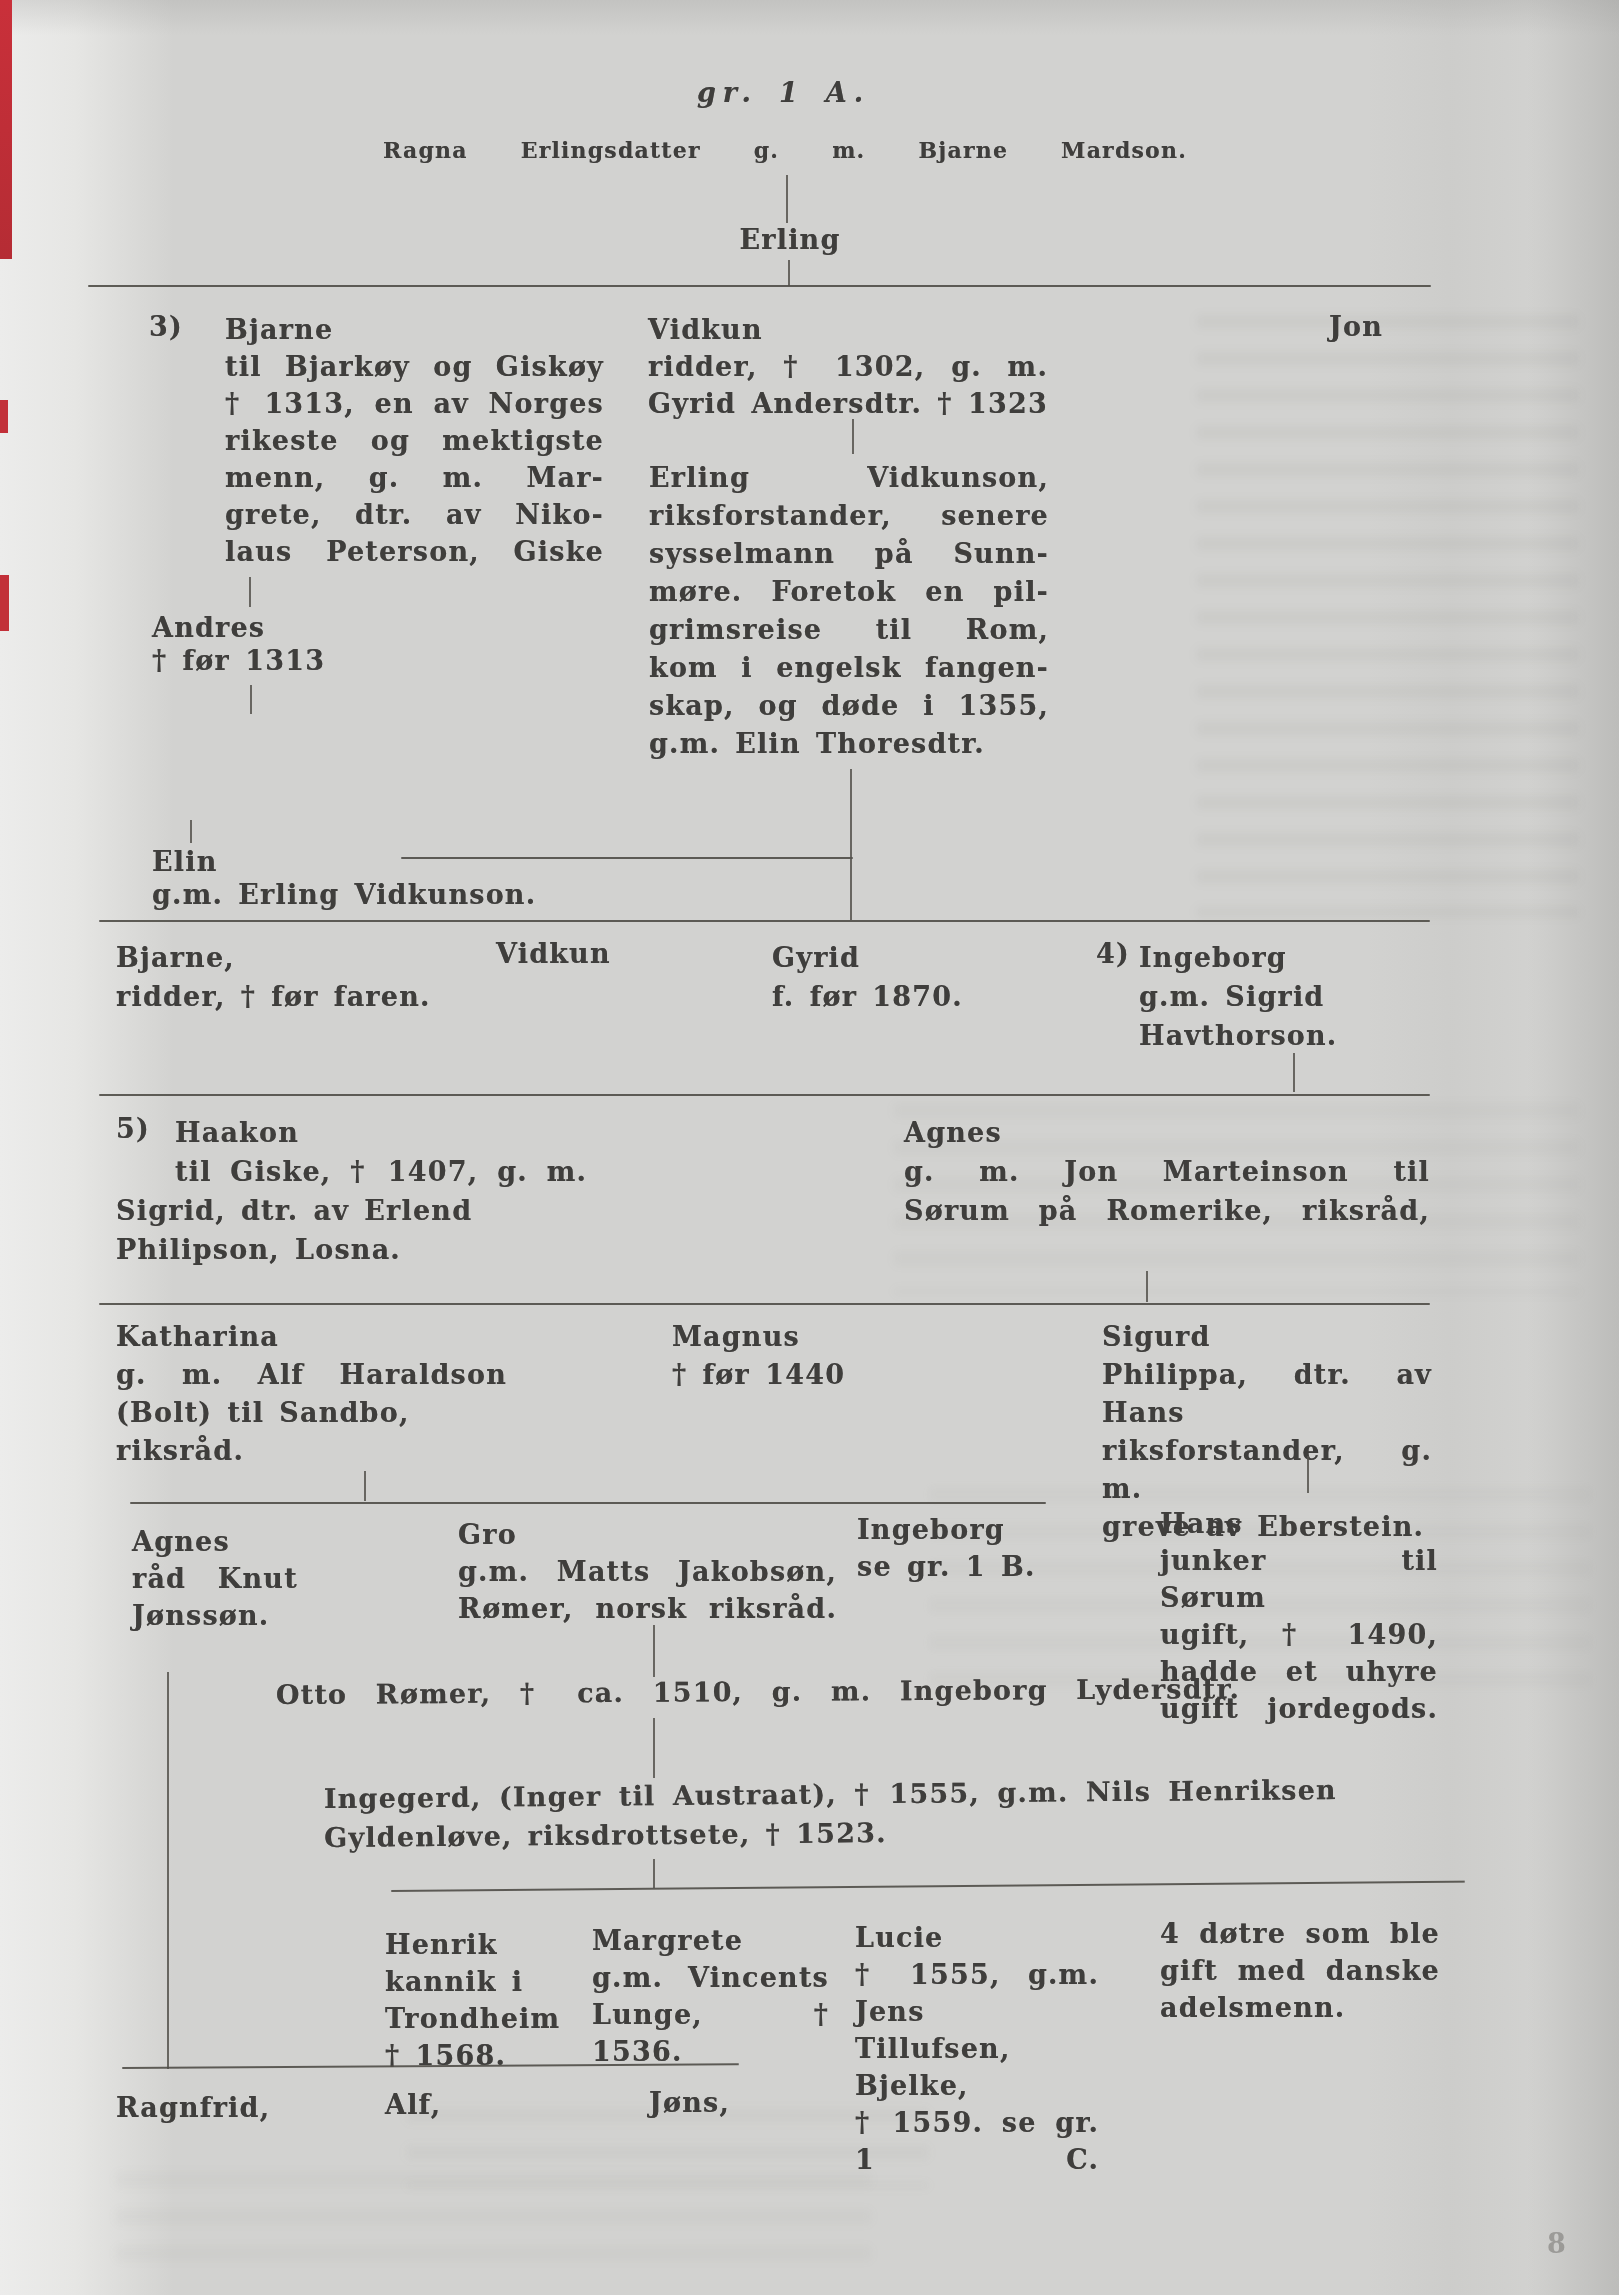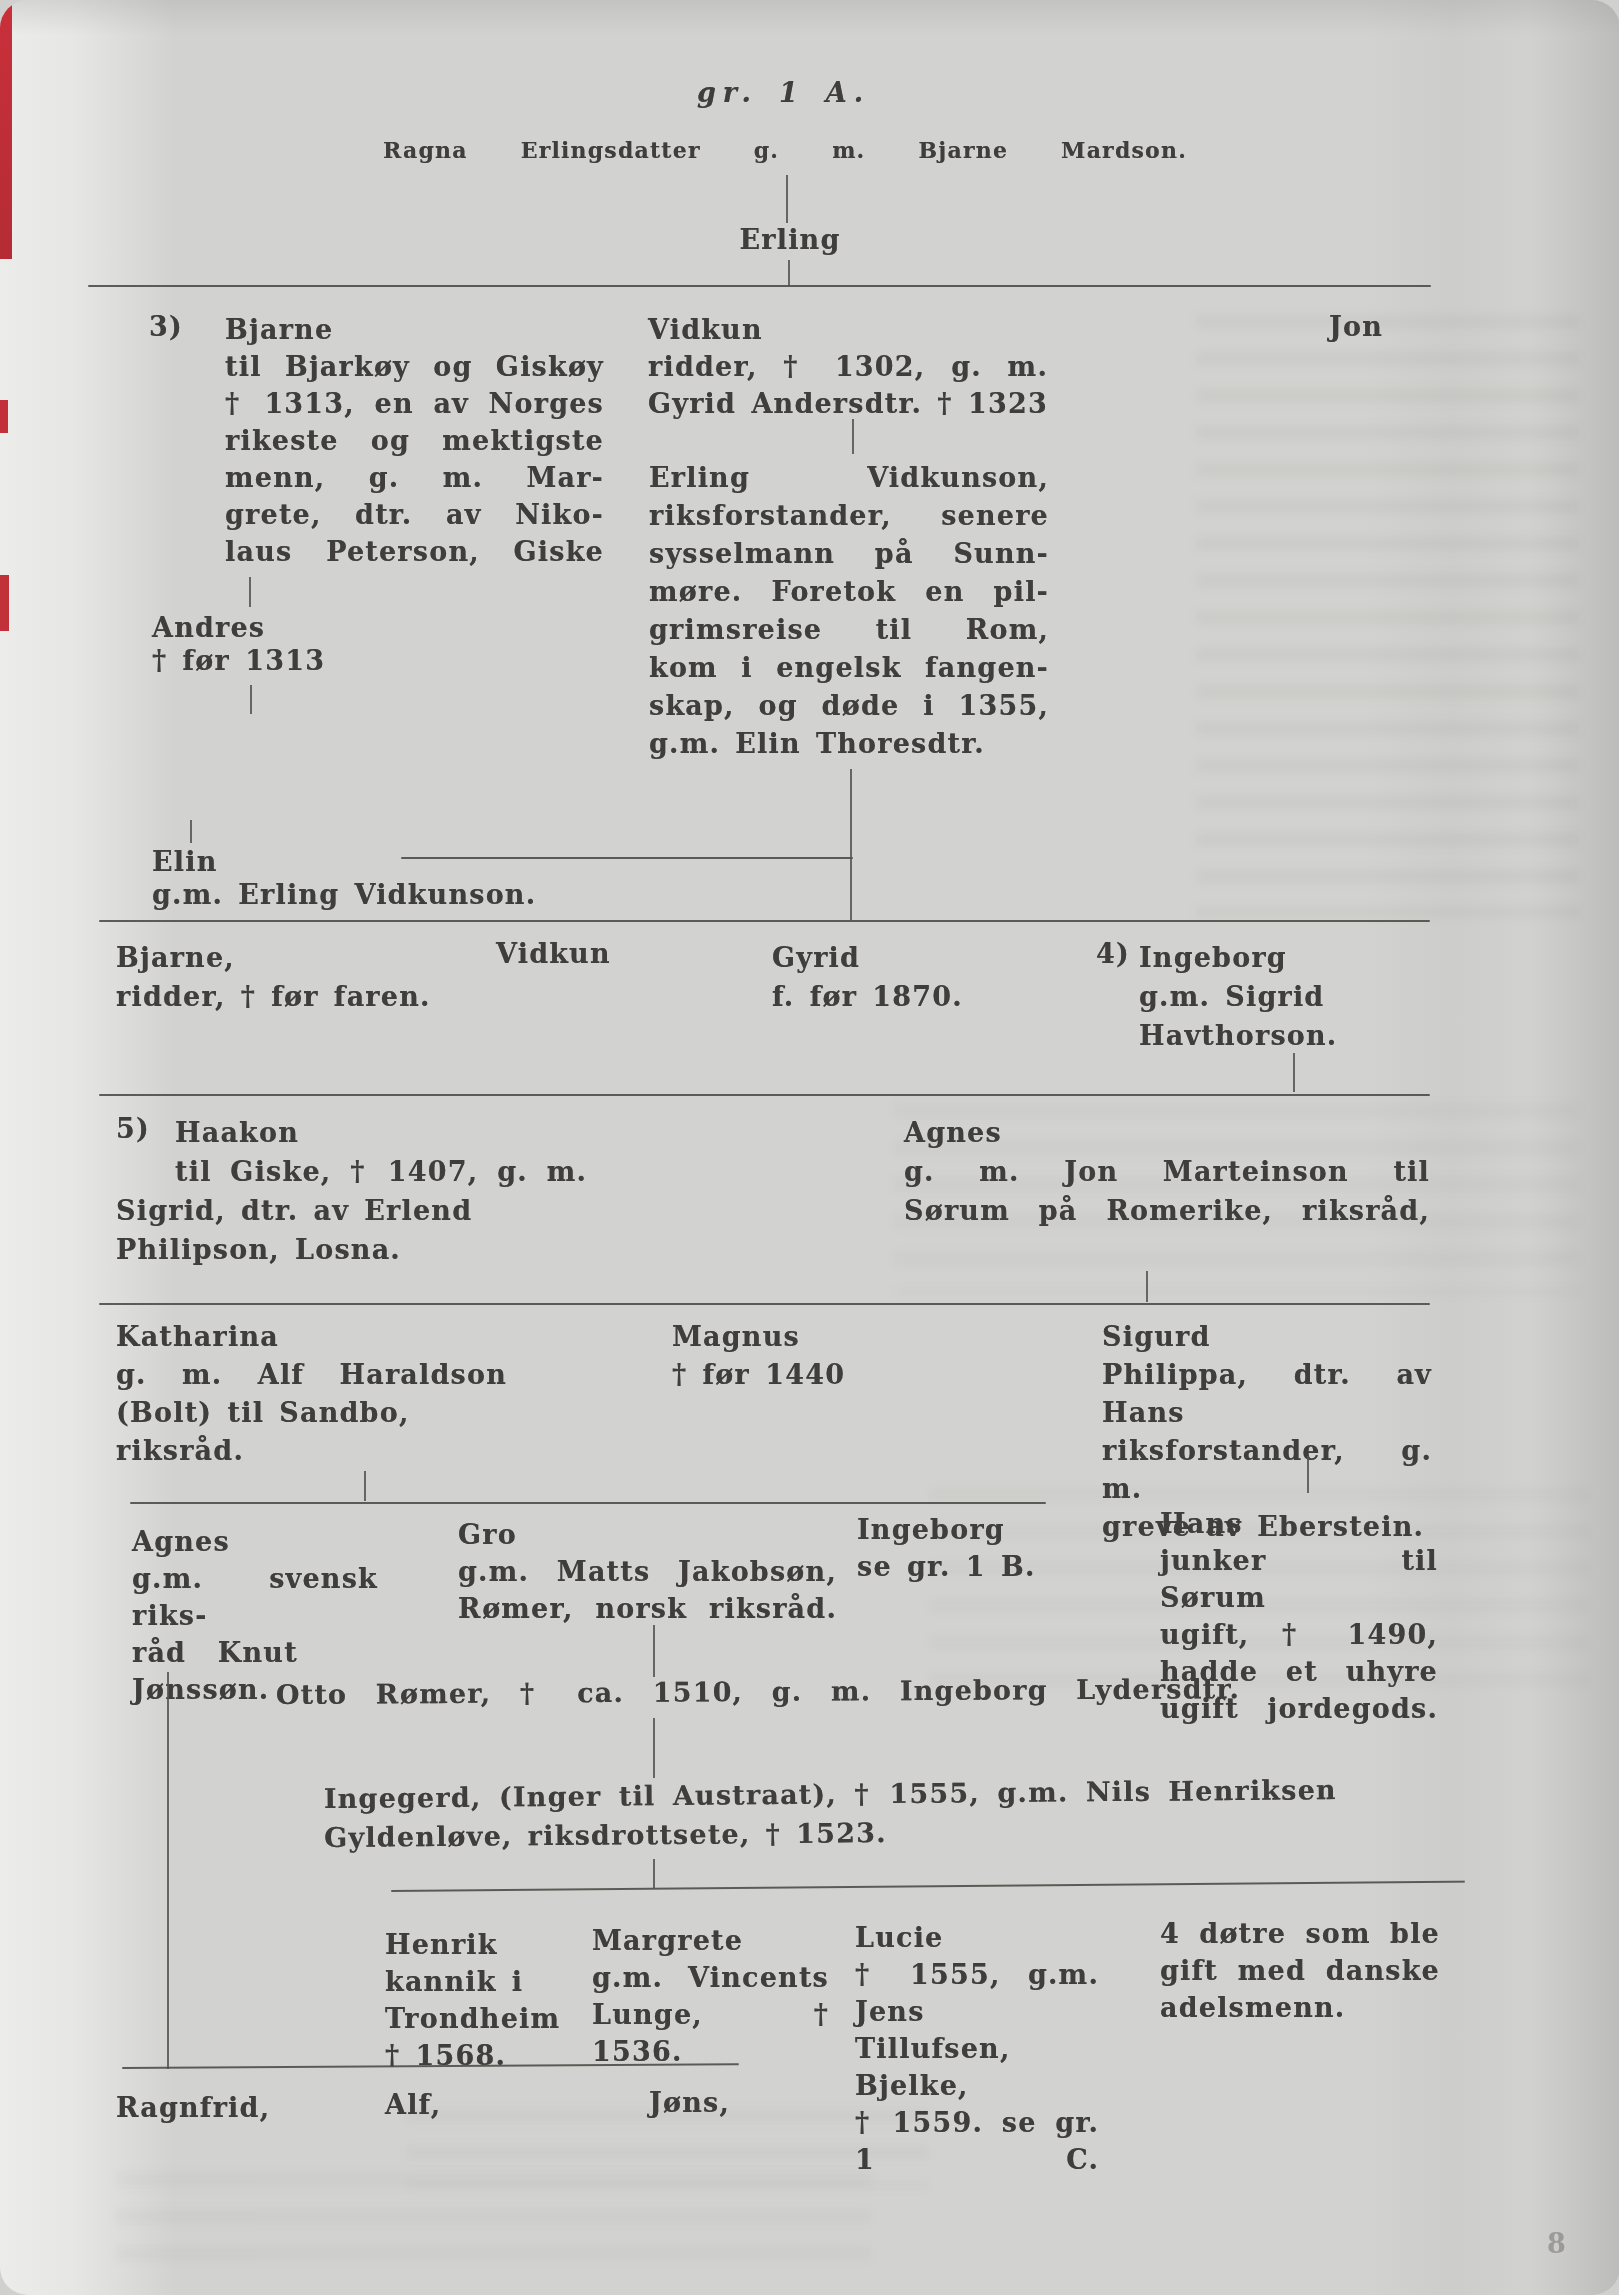--- a/index.html
+++ b/index.html
@@ -1,17 +1,17 @@
 <!DOCTYPE html>
 <html style="font-size:9.3px"><head>
 <meta charset="utf-8">
 <style>
   html,body{margin:0;padding:0;background:#d0d0ce;}
   .page{position:relative;width:1620px;height:2295px;background:#d2d2d0;overflow:hidden;
-        font-family:"DejaVu Serif","Liberation Serif",serif;color:#3f3e3c;border-radius:28px;}
+        font-family:"DejaVu Serif","Liberation Serif",serif;color:#3f3e3c;}
   
   .shade-left{position:absolute;left:0;top:0;width:174px;height:100%;
       background:linear-gradient(90deg,#ececeb 0px,#e6e6e4 75px,rgba(210,210,208,0) 174px);}
   .shade-right{position:absolute;right:0;top:0;width:93px;height:100%;
       background:linear-gradient(270deg,#bcbcba 0px,rgba(210,210,208,0) 93px);}
   .shade-top{position:absolute;left:0;top:0;width:100%;height:35px;
       background:linear-gradient(180deg,rgba(150,150,148,.25),rgba(210,210,208,0));}
   .shade-mid{position:absolute;left:1365px;top:0;width:174px;height:100%;
       background:linear-gradient(90deg,rgba(0,0,0,0) 0,rgba(120,120,118,.06) 50%,rgba(0,0,0,0) 100%);}
   
@@ -157,21 +157,20 @@
     <div class="tl jl">Philippa, dtr. av Hans</div>
     <div class="tl jl">riksforstander, g. m.</div>
     <div class="tl">greve av Eberstein.</div>
   </div>
   <div class="vr" style="left:364px;top:1471px;height:30px;"></div>
   <div class="vr" style="left:1307px;top:1456px;height:37px;"></div>
   <div class="hr" style="left:130px;top:1502px;width:916px;"></div>
 
   <div class="t fs lh64" style="left:132px;top:1523px;width:246px;">
     <div class="tl">Agnes</div>
-    <div class="tl jl">g.m. svensk riks-</div>
     <div class="tl" style="word-spacing:21px;">råd Knut</div>
     <div class="tl">Jønssøn.</div>
   </div>
   <div class="t fs lh64" style="left:458px;top:1516px;width:379px;">
     <div class="tl">Gro</div>
     <div class="tl jl">g.m. Matts Jakobsøn,</div>
     <div class="tl jl">Rømer, norsk riksråd.</div>
   </div>
   <div class="t fs lh64" style="left:857px;top:1511px;">
     <div class="tl">Ingeborg</div>

